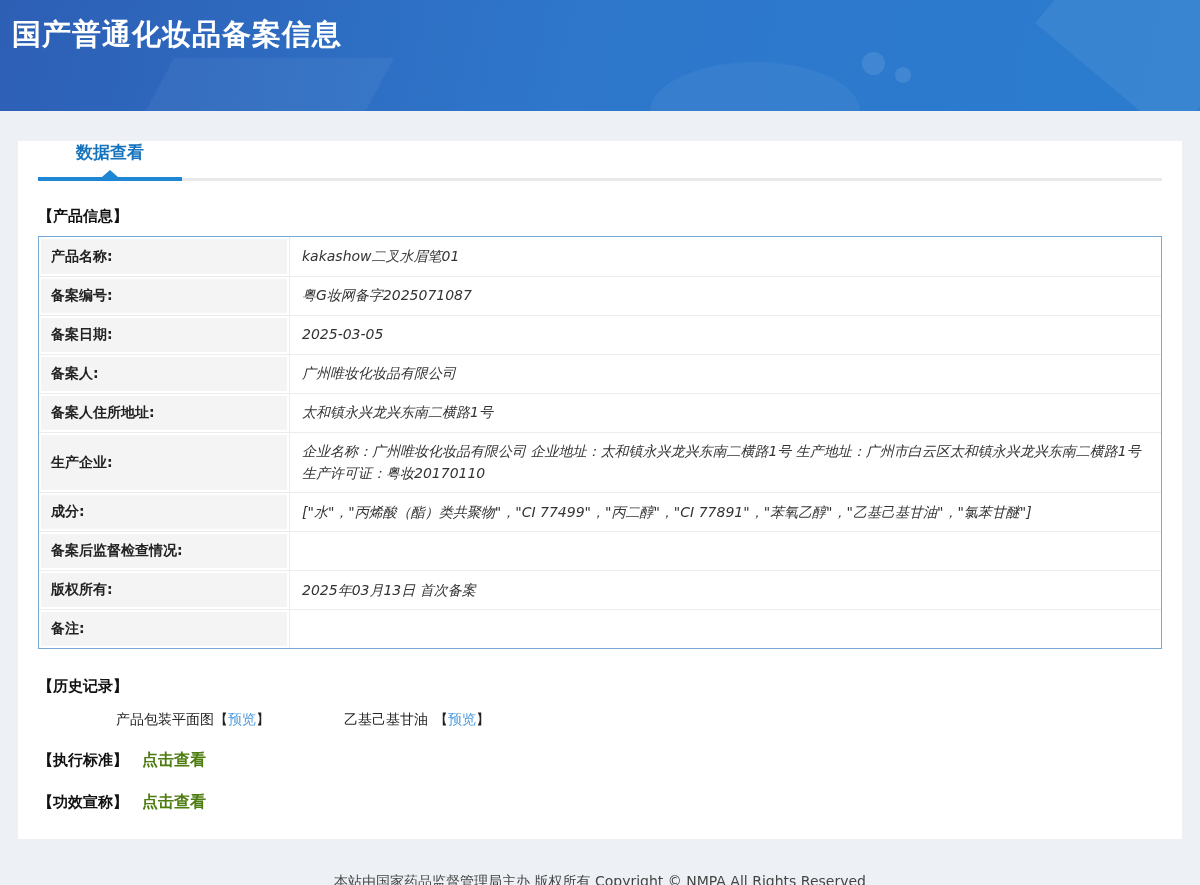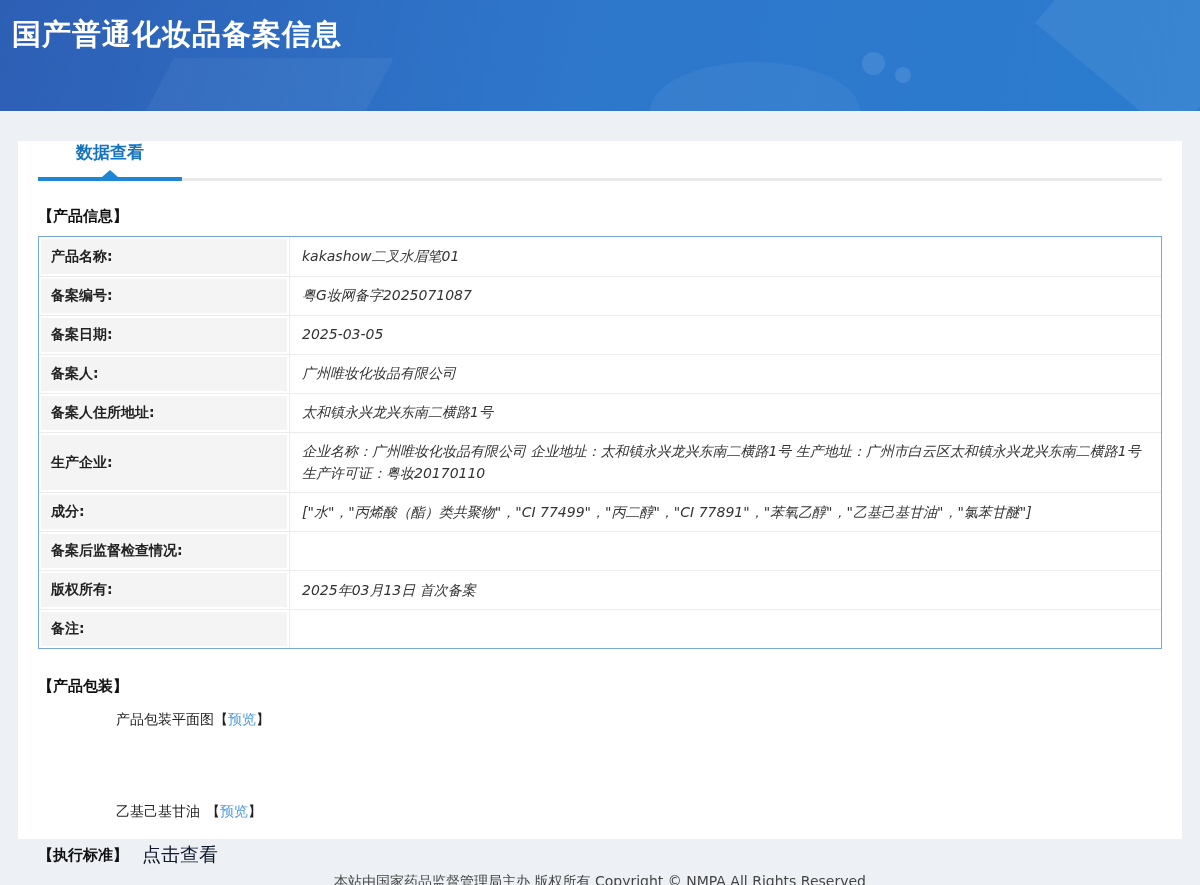--- a/index.html
+++ b/index.html
@@ -134,34 +134,33 @@
 
   
   .packaging-title { margin: 28px 0 0; }
   .packaging-row {
     margin-top: 15px;
     padding-left: 78px;
     display: flex;
     gap: 74px;
     font-size: 14px;
     color: #222;
-    flex-direction: column;
   }
   .link { color: #4c9be0; cursor: pointer; text-decoration: none; }
   .bracket { color: #222; }
   .gap-before { margin-left: 6px; }
 
   .std-row {
     margin-top: 21px;
     display: flex;
     align-items: center;
     font-size: 15px;
   }
   .std-label { font-weight: bold; color: #111; }
-  .std-link { margin-left: 14px; font-size: 19px; color: #0f172a; cursor: pointer; }
+  .std-link { margin-left: 14px; font-size: 16px; color: #4d7c0f; cursor: pointer; font-weight: bold; }
 
   
   .page-footer {
     text-align: center;
     padding-top: 34px;
     font-size: 14px;
     color: #444;
   }
 </style>
 </head>
@@ -240,21 +239,21 @@
       <div class="cell-value">2025年03月13日 首次备案</div>
     </div>
     <div class="info-row">
       <div class="cell-label">
           <div class="cell-label-inner">备注:</div>
         </div>
       <div class="cell-value"></div>
     </div>
   </div>
 
-  <div class="section-title packaging-title">【产品包装】</div>
+  <div class="section-title packaging-title">【历史记录】</div>
 
   <div class="packaging-row">
     <div class="pkg-item">
       <span>产品包装平面图</span><span class="bracket">【</span><span class="link">预览</span><span class="bracket">】</span>
     </div>
     <div class="pkg-item">
       <span>乙基己基甘油</span><span class="bracket gap-before">【</span><span class="link">预览</span><span class="bracket">】</span>
     </div>
   </div>
 

